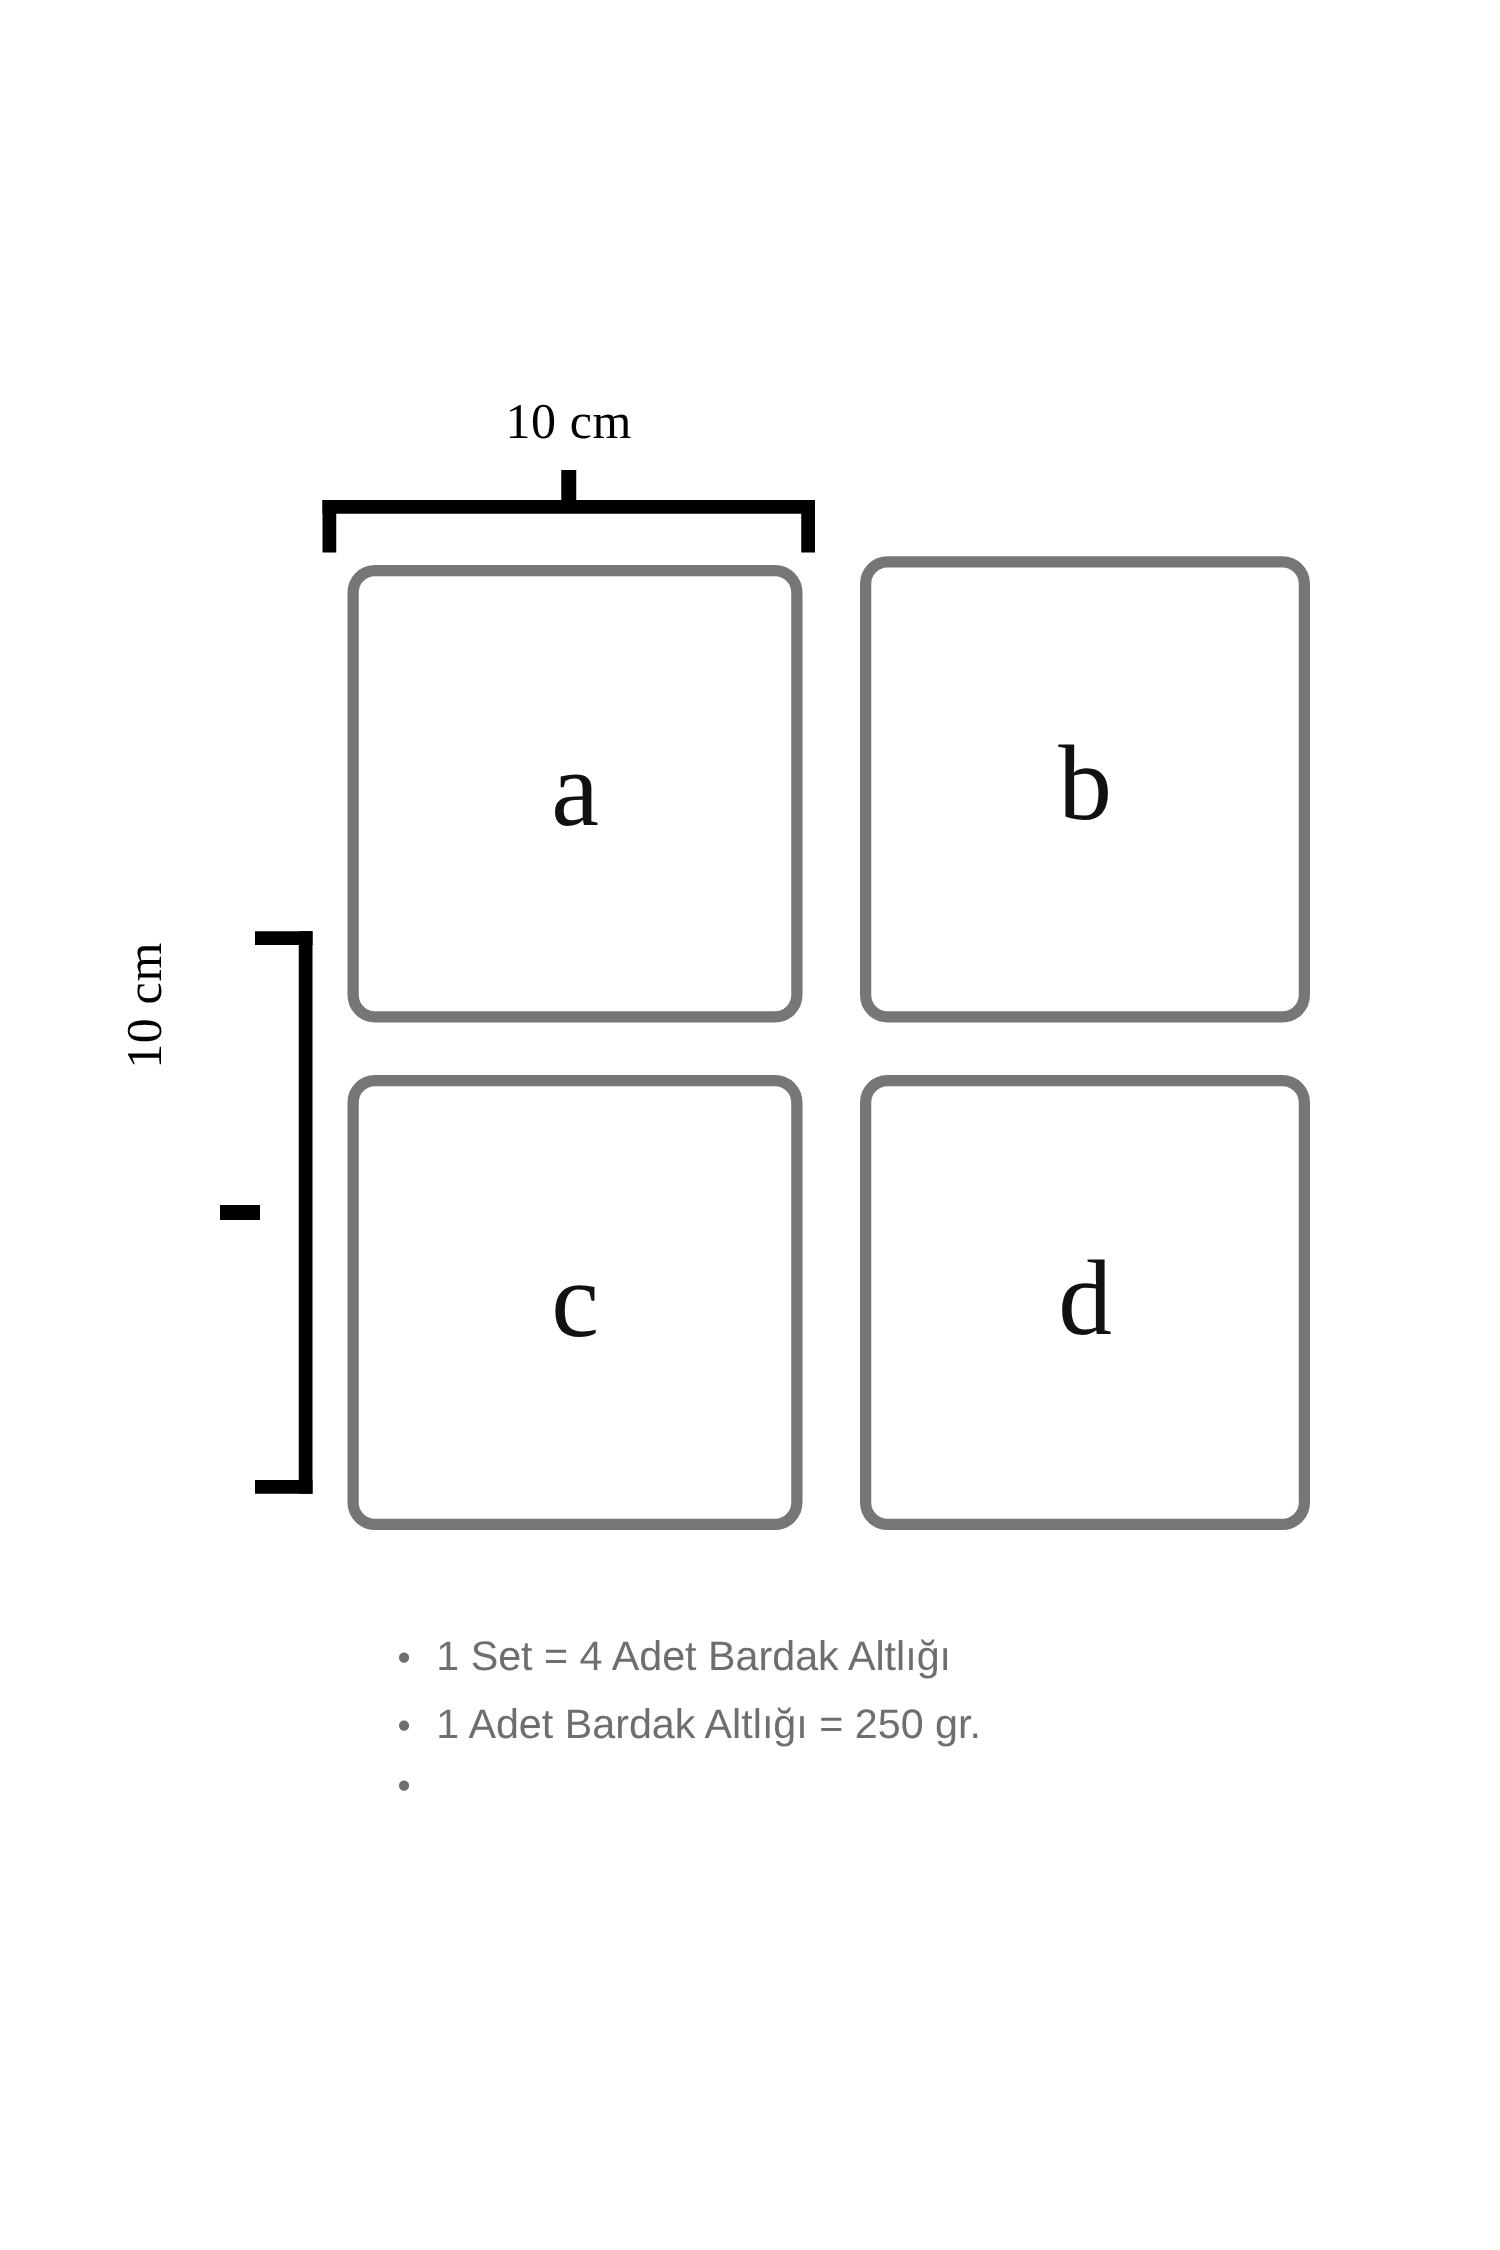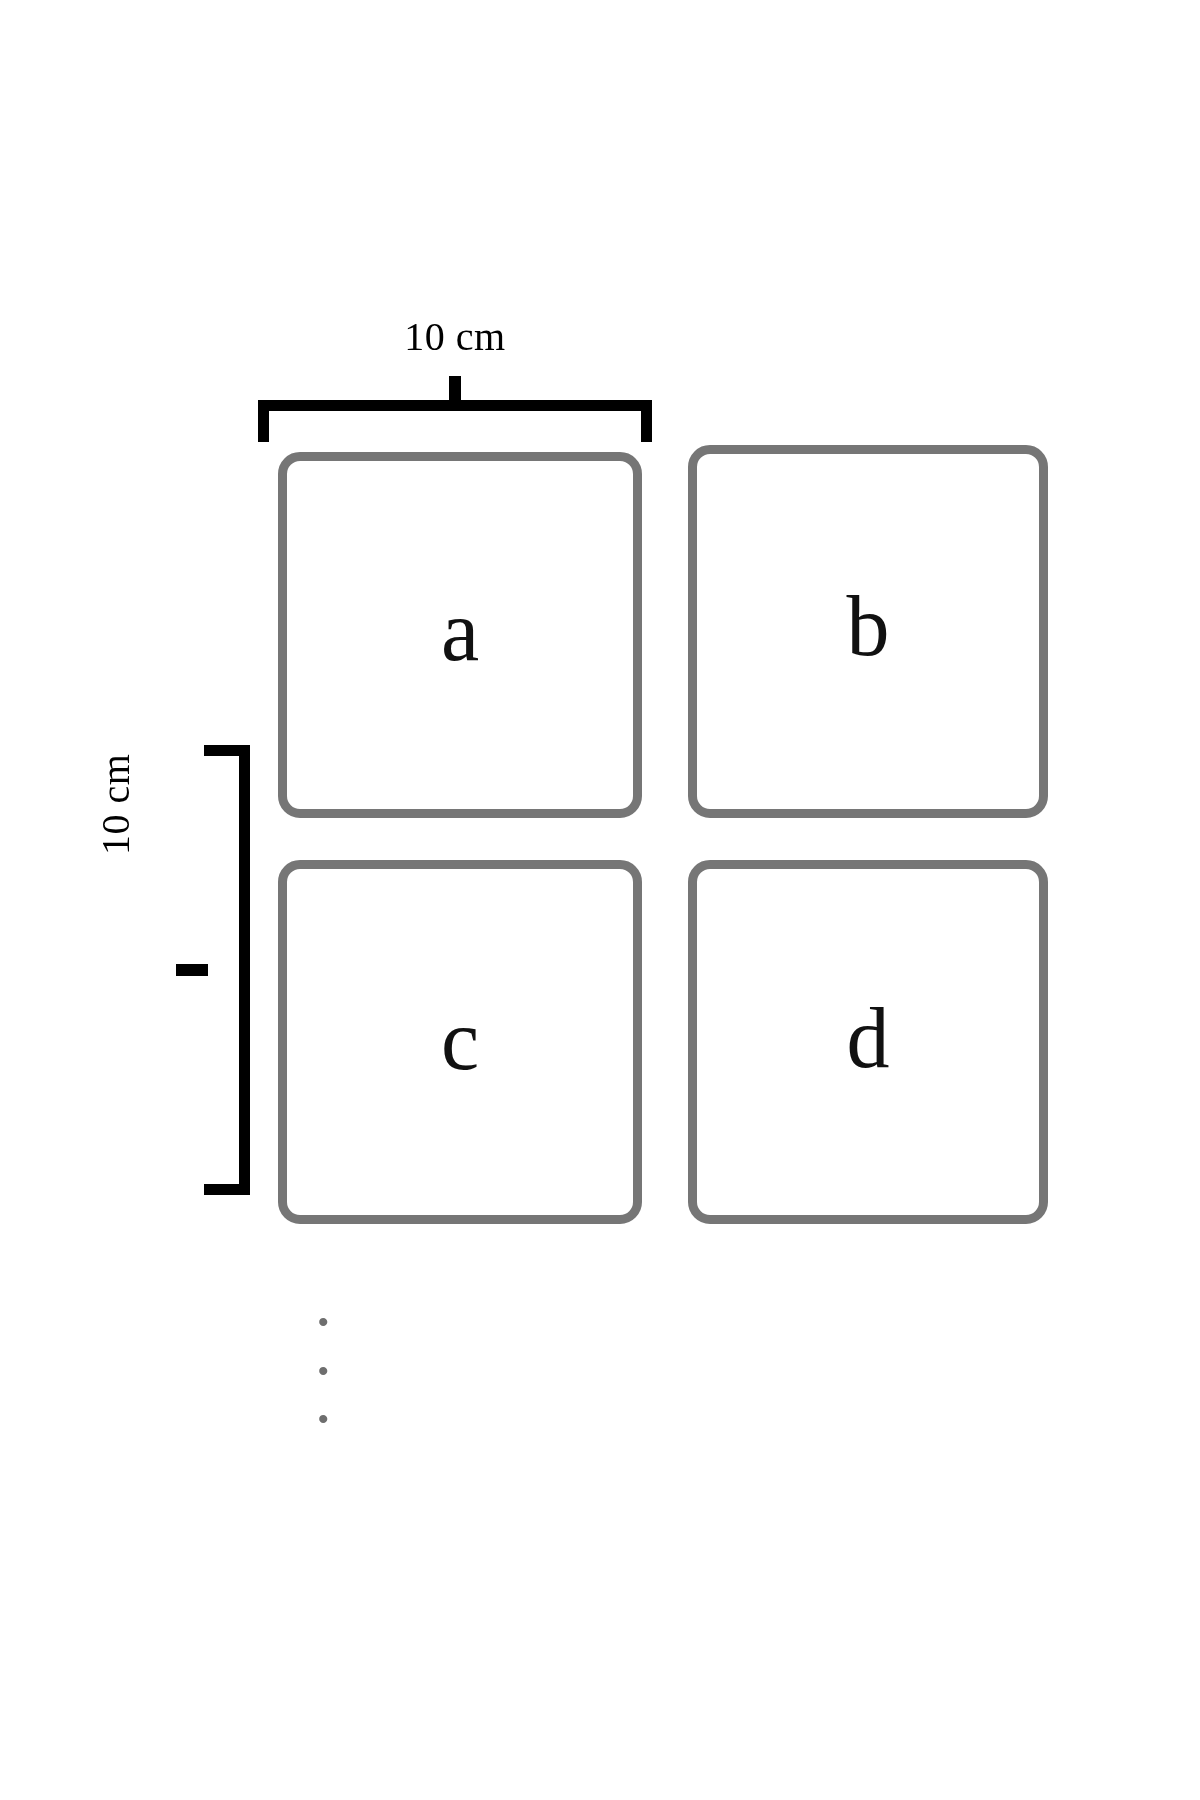--- a/index.html
+++ b/index.html
@@ -211,22 +211,24 @@
     <span class="coaster-label">c</span>
   </div>
 
   <div class="coaster coaster-d">
     <span class="coaster-label">d</span>
   </div>
 
   <ul class="spec-list">
     <li class="spec-item">
       <span class="spec-bullet">•</span>
+      <span class="spec-text">1 Set = 4 Adet Bardak Altlığı</span>
     </li>
     <li class="spec-item">
       <span class="spec-bullet">•</span>
+      <span class="spec-text">1 Adet Bardak Altlığı = 250 gr.</span>
     </li>
     <li class="spec-item">
       <span class="spec-bullet">•</span>
     </li>
   </ul>
 
 </div>
 
 </body></html>

